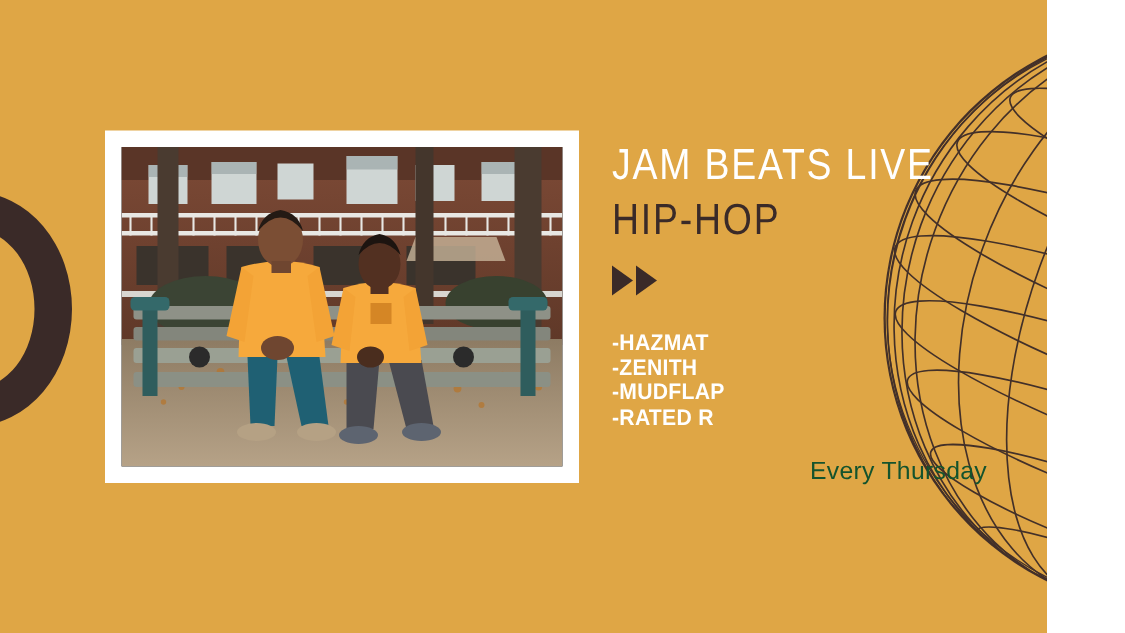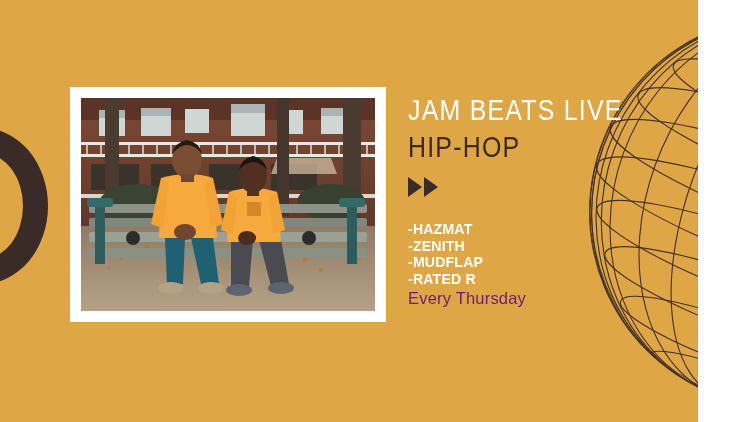--- a/index.html
+++ b/index.html
@@ -108,25 +108,26 @@
     font-family: "Liberation Sans Narrow", "Liberation Sans", sans-serif;
     font-size: 15px;
     line-height: 16.5px;
     letter-spacing: 0.2px;
     transform: scaleX(0.94);
     transform-origin: left center;
     white-space: nowrap;
   }
 
   .schedule {
-    margin-top: 2px;
-    color: #701a75;
+    margin-top: 18px;
+    color: #14532d;
     font-size: 16.5px;
     letter-spacing: 0.2px;
     white-space: nowrap;
+    text-align: right;
   }
 </style>
 </head>
 <body>
 
 <div id="poster">
 
   <div class="ring"></div>
 
   <div class="photo-frame">

